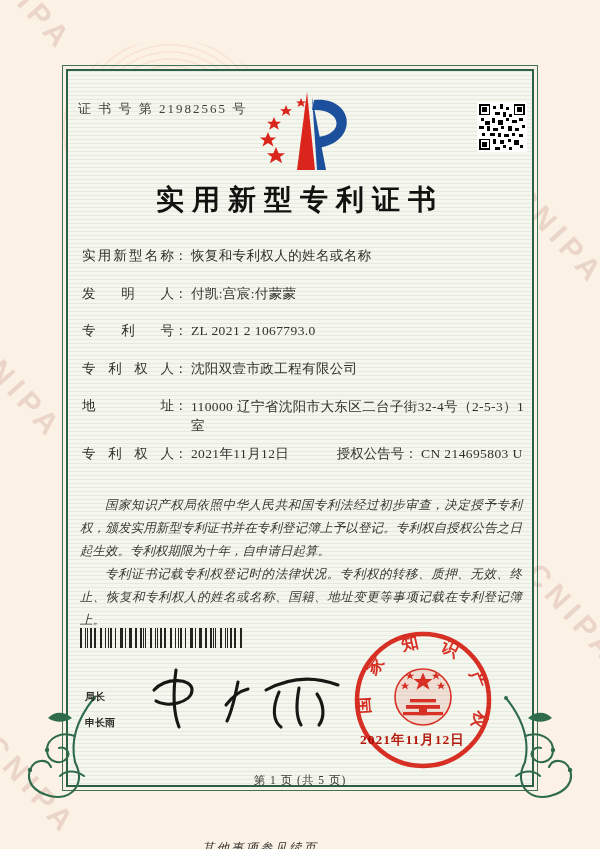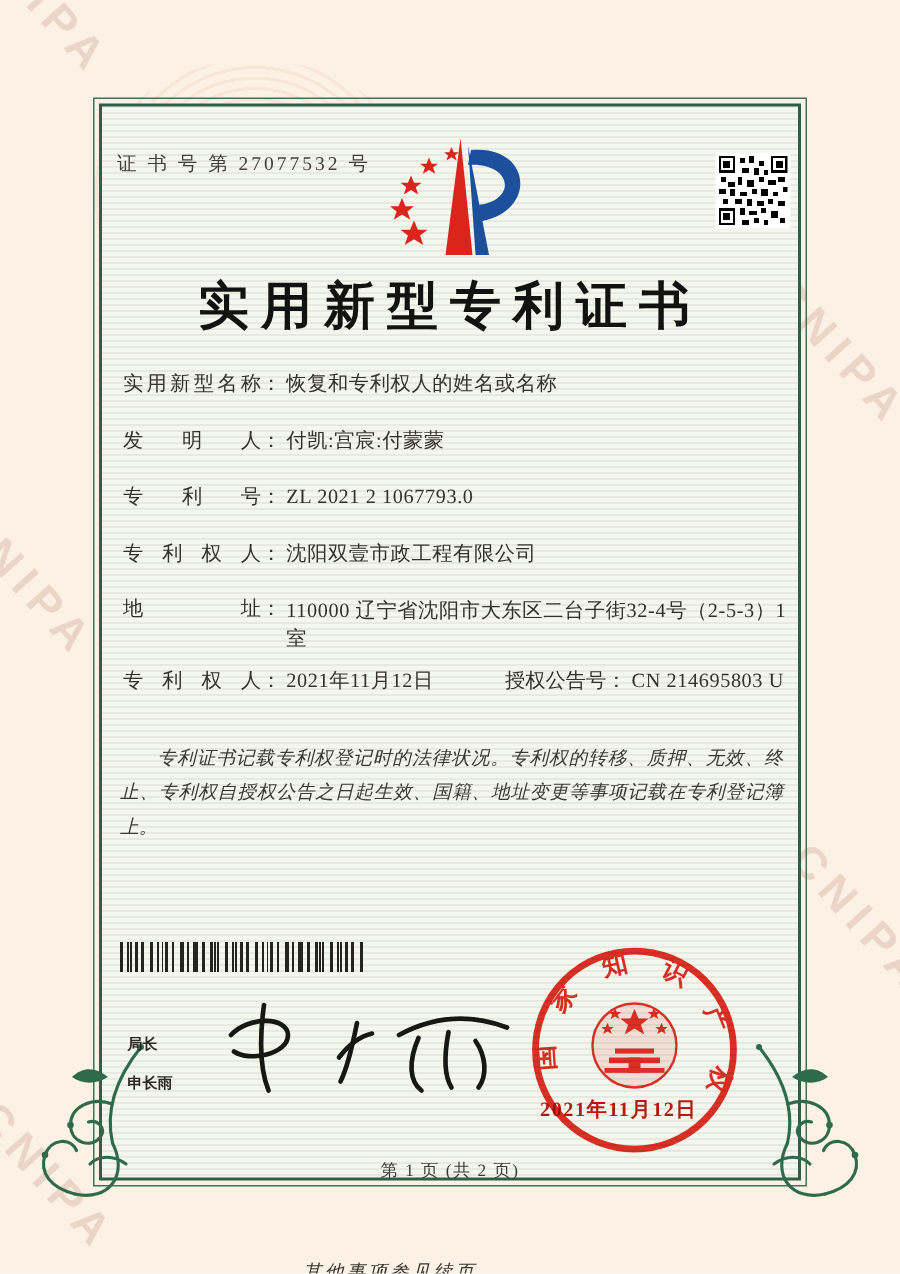--- a/index.html
+++ b/index.html
@@ -33,21 +33,21 @@
     background:
       repeating-linear-gradient(180deg,rgba(126,158,132,0.13) 0 1px,transparent 1px 4px),
       #f5f6ed;
   }
   
   .cert-no{position:absolute;left:78px;top:100px;z-index:5;font-size:13px;letter-spacing:2px;color:#413e37;}
   .logo{position:absolute;left:244px;top:90px;z-index:5;}
   .qr{position:absolute;left:477px;top:102px;z-index:5;background:#fff;padding:2px;}
   .title{
     position:absolute;left:0;top:181px;width:600px;text-align:center;z-index:5;
-    font-size:34px;font-weight:bold;letter-spacing:8px;color:#121210;
+    font-size:28px;font-weight:bold;letter-spacing:8px;color:#121210;
   }
   .fields{position:absolute;left:82px;top:247px;width:450px;z-index:5;font-size:13.5px;}
   .f-row{margin-bottom:19.5px;line-height:18px;white-space:nowrap;}
   .f-label{display:inline-block;width:92px;text-align:justify;text-align-last:justify;vertical-align:top;}
   .f-colon{vertical-align:top;}
   .f-value{letter-spacing:0.4px;vertical-align:top;}
   .f-value-wrap{display:inline-block;width:342px;white-space:normal;line-height:19px;}
   .grant-row{white-space:nowrap;margin-top:-3px;}
   .grant-right{margin-left:44px;}
   .paras{
@@ -119,21 +119,21 @@
     <path d="M22,80 C30,74 40,74 46,80"></path>
   </g>
   <g fill="#2f6b4b">
     <circle cx="59" cy="54" r="2.2"></circle>
       <circle cx="76" cy="74" r="2.2"></circle>
       <circle cx="12" cy="2" r="2"></circle>
     <path d="M34,22 C42,15 51,15 58,22 C51,27 42,27 34,22 Z"></path>
   </g>
 </svg>
 
-<div class="cert-no">证 书 号 第 27077532 号</div>
+<div class="cert-no">证 书 号 第 21982565 号</div>
 
 <svg class="logo" width="120" height="84" viewBox="0 0 120 84">
   <defs>
     <path id="star5" d="M0,-10 L2.9,-3.1 10,-3.1 4.5,1.2 6.9,8.1 0,3.8 -6.9,8.1 -4.5,1.2 -10,-3.1 -2.9,-3.1 Z"></path>
   </defs>
   <g fill="#da251d">
     <use href="#star5" transform="translate(57,13) scale(0.5)"></use>
     <use href="#star5" transform="translate(42,21) scale(0.6)"></use>
     <use href="#star5" transform="translate(30,34) scale(0.7)"></use>
     <use href="#star5" transform="translate(24,50) scale(0.8)"></use>
@@ -220,21 +220,22 @@
   </div>
   <div class="f-row grant-row">
     <span class="f-label">专利权人</span><span class="f-colon">：</span>
     <span class="f-value">2021年11月12日</span>
     <span class="grant-right"><span>授权公告号</span><span>：</span></span>
     <span class="f-value">CN 214695803 U</span>
   </div>
 </div>
 
 <div class="paras">
-  <p>专利证书记载专利权登记时的法律状况。专利权的转移、质押、无效、终止、专利权自授权公告之日起生效、国籍、地址变更等事项记载在专利登记簿上。</p>
+  <p>国家知识产权局依照中华人民共和国专利法经过初步审查，决定授予专利权，颁发实用新型专利证书并在专利登记簿上予以登记。专利权自授权公告之日起生效。专利权期限为十年，自申请日起算。</p>
+  <p>专利证书记载专利权登记时的法律状况。专利权的转移、质押、无效、终止、恢复和专利权人的姓名或名称、国籍、地址变更等事项记载在专利登记簿上。</p>
 </div>
 
 <div class="barcode"></div>
 
 <div class="director">
   <div>局长</div>
   <div>申长雨</div>
 </div>
 
 <svg class="sig" width="210" height="80" viewBox="0 0 210 80">
@@ -270,14 +271,14 @@
       <use href="#star5b" transform="translate(93,61) scale(0.42)"></use>
       <rect x="62" y="74" width="26" height="3.4"></rect>
       <rect x="58" y="80" width="34" height="3.8"></rect>
       <rect x="55" y="87" width="40" height="3.2"></rect>
       <rect x="71" y="80" width="8" height="10.2"></rect>
     </g>
   </g>
 </svg>
 <div class="seal-date">2021年11月12日</div>
 
-<div class="page-num">第 1 页 (共 2 页)</div>
+<div class="page-num">第 1 页 (共 5 页)</div>
 <div class="cont-note">其他事项参见续页</div>
 
 </body></html>

